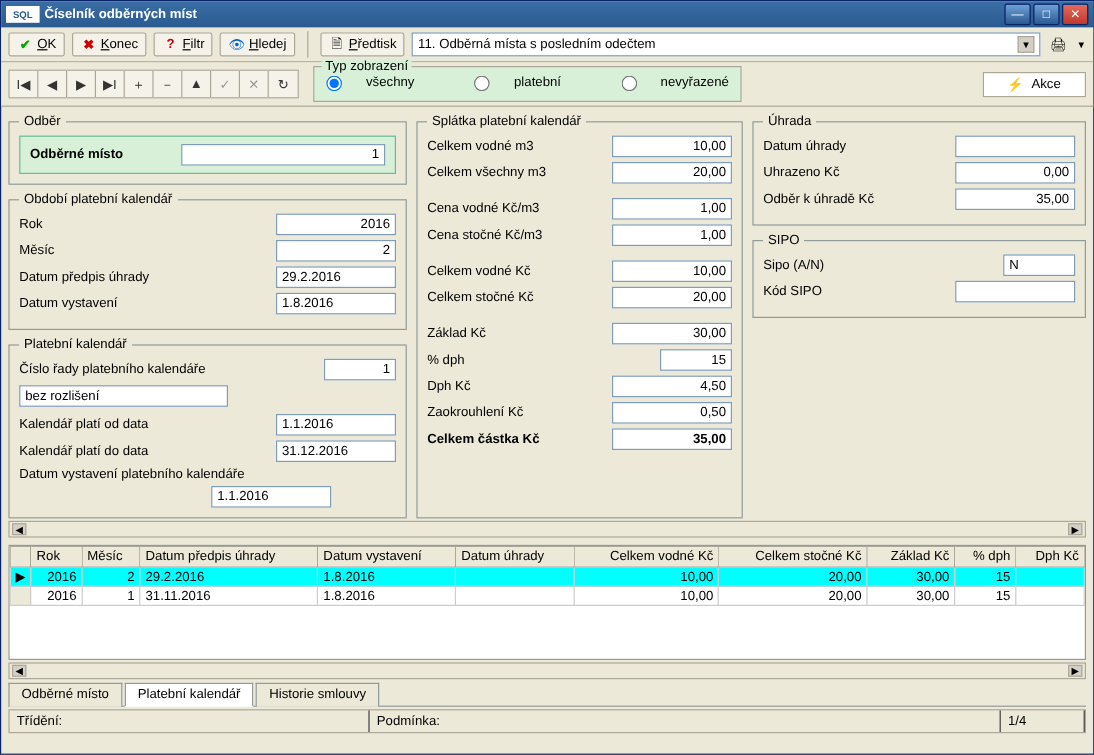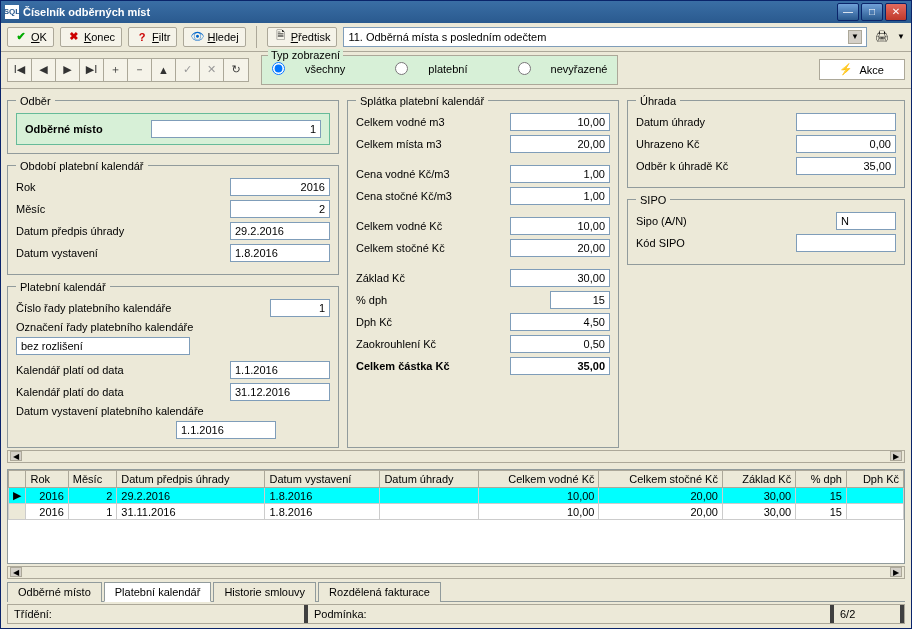--- a/index.html
+++ b/index.html
@@ -12,21 +12,21 @@
     border: 1px solid #0a246a;
     display: flex; flex-direction: column;
     position: relative;
   }
   .titlebar {
     height: 22px; background: linear-gradient(#3a6ea5,#2a5a8f);
     color: #fff; display: flex; align-items: center; justify-content: space-between;
     padding: 0 4px;
   }
   .titlebar-left { display: flex; align-items: center; gap: 4px; }
-  .titlebar-icon { width: 14px; height: 14px; background: #fff; font-size: 8px; color: #2a5a8f; display: flex; align-items: center; justify-content: center; font-weight: bold; }
+  .titlebar-icon { width: 28px; height: 14px; background: #fff; font-size: 8px; color: #2a5a8f; display: flex; align-items: center; justify-content: center; font-weight: bold; }
   .titlebar-title { font-weight: bold; }
   .win-btns { display: flex; gap: 2px; }
   .win-btn {
     width: 22px; height: 18px; background: linear-gradient(#6fa0d8,#2a5a8f);
     border: 1px solid #0a246a; border-radius: 2px;
     color: #fff; font-size: 10px; display: flex; align-items: center; justify-content: center;
     cursor: pointer;
   }
   .win-btn.close { background: linear-gradient(#e46a5e,#c0392b); }
 
@@ -138,21 +138,21 @@
   .tab {
     padding: 3px 10px; border: 1px solid #919b9c; border-bottom: none;
     background: #ece9d8; margin-right: 2px; cursor: pointer; position: relative; top: 1px;
   }
   .tab.active { background: #fff; font-weight: normal; border-bottom: 1px solid #fff; }
 
   .statusbar {
     margin: 2px 6px 4px 6px; height: 20px;
     display: flex; border: 1px solid #aca899; background: #ece9d8;
   }
-  .status-cell { border-right: 4px solid #404040; padding: 2px 6px; display: flex; align-items: center; }
+  .status-cell { border-right: 1px solid #404040; padding: 2px 6px; display: flex; align-items: center; }
   .status-cell.wide { flex: 1; }
   .status-cell.small { width: 70px; justify-content: flex-start; }
 
   .ghostscroll {
     height: 14px; margin: 2px 6px 0 6px;
     background: #ece9d8; border: 1px solid #aca899;
     display: flex; align-items: center; justify-content: space-between;
     padding: 0 2px;
   }
   .ghostscroll .arr { width: 12px; height: 10px; background: #d4d0c8; border: 1px solid #aca899; font-size: 8px; display: flex; align-items:center; justify-content:center; }
@@ -308,23 +308,20 @@
       </fieldset>
 
       <fieldset>
         <legend>Platební kalendář</legend>
         <div class="row">
             <label>Číslo řady platebního kalendáře</label>
           <div class="input w60">
               <span>1</span>
             </div>
           </div>
-        <div class="row">
-            <label>Označení řady platebního kalendáře</label>
-          </div>
         <div class="input left" style="width:174px;margin-bottom:6px;">
             <span>bez rozlišení</span>
           </div>
         <div class="row">
             <label>Kalendář platí od data</label>
           <div class="input left w100">
               <span>1.1.2016</span>
             </div>
           </div>
         <div class="row">
@@ -347,21 +344,21 @@
     <div class="col col2">
       <fieldset style="height:100%;">
         <legend>Splátka platební kalendář</legend>
         <div class="row">
             <label>Celkem vodné m3</label>
           <div class="input w100">
               <span>10,00</span>
             </div>
           </div>
         <div class="row">
-            <label>Celkem místa m3</label>
+            <label>Celkem všechny m3</label>
           <div class="input w100">
               <span>20,00</span>
             </div>
           </div>
         <div style="height:8px;"></div>
         <div class="row">
             <label>Cena vodné Kč/m3</label>
           <div class="input w100">
               <span>1,00</span>
             </div>
@@ -516,22 +513,21 @@
 
   <div class="ghostscroll">
     <span class="arr">◀</span>
     <span class="arr">▶</span>
   </div>
 
   <div class="tabs">
     <div class="tab">Odběrné místo</div>
     <div class="tab active">Platební kalendář</div>
     <div class="tab">Historie smlouvy</div>
-    <div class="tab">Rozdělená fakturace</div>
   </div>
 
   <div class="statusbar">
     <div class="status-cell" style="width:300px;">Třídění:</div>
     <div class="status-cell wide">Podmínka:</div>
-    <div class="status-cell small">6/2</div>
+    <div class="status-cell small">1/4</div>
   </div>
 
 </div>
 
 </body></html>

